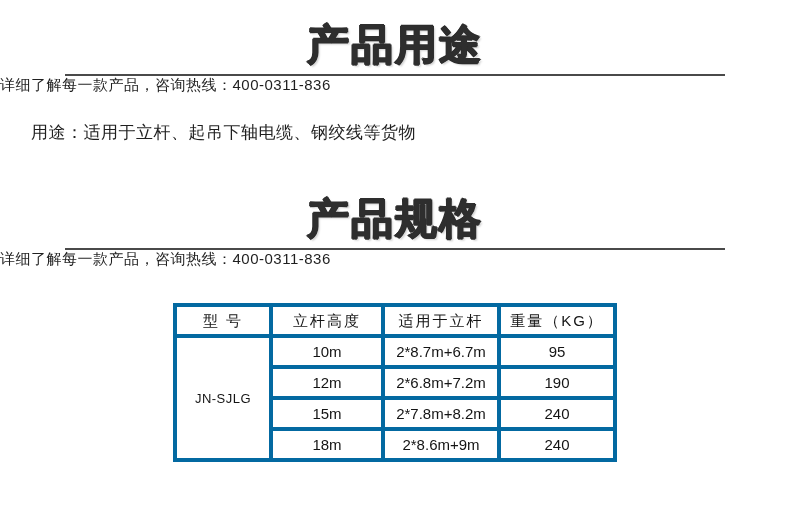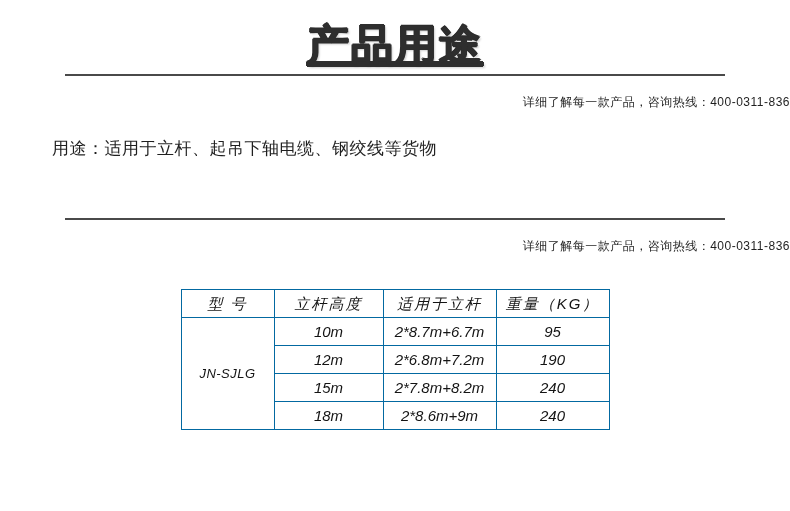--- a/index.html
+++ b/index.html
@@ -33,68 +33,65 @@
     color: #2e2e2e;
     
     text-shadow:
       1px 0 0 #2e2e2e,
       -1px 0 0 #2e2e2e,
       0 1px 0 #2e2e2e,
       0 -1px 0 #2e2e2e,
       2px 2px 2px rgba(0,0,0,0.18);
     display: inline-block;
     position: relative;
-    text-decoration: underline;
   }
   .title-rule {
     width: 660px;
     height: 2px;
     background: #4a4a4a;
     margin: 6px auto 0 auto;
   }
   .subtitle {
-    font-size: 12px;
+    font-size: 15px;
     color: #1f1f1f;
-    text-align: right;
-    margin-top: 18px;
+    text-align: left;
     letter-spacing: 0.5px;
   }
 
   
   .usage-line {
     font-size: 17px;
     color: #1f1f1f;
     margin-top: 26px;
-    padding-left: 52px;
+    padding-left: 31px;
     letter-spacing: 0.5px;
   }
 
   
   .block-1 { padding-top: 22px; }
   .block-2 { padding-top: 52px; }
 
   
   .table-wrap {
     margin-top: 34px;
     display: flex;
     justify-content: center;
   }
   table.spec {
     border-collapse: collapse;
     font-size: 15px;
     color: #141414;
   }
   table.spec td, table.spec th {
-    border: 1px solid #0369a1;
+    border: 4px solid #0369a1;
     text-align: center;
     font-weight: normal;
     padding: 0;
     height: 27px;
     line-height: 27px;
-    font-style: italic;
   }
   table.spec th {
     font-weight: normal;
     letter-spacing: 2px;
   }
   .c-model { width: 92px; }
   .c-h     { width: 108px; }
   .c-len   { width: 112px; }
   .c-w     { width: 112px; }
   .model-cell {
@@ -111,20 +108,21 @@
     <div class="section-head">
       <div class="section-title">产品用途</div>
       <div class="title-rule"></div>
     </div>
     <div class="subtitle">详细了解每一款产品，咨询热线：400-0311-836</div>
     <div class="usage-line">用途：适用于立杆、起吊下轴电缆、钢绞线等货物</div>
   </div>
 
   <div class="block-2">
     <div class="section-head">
+      <div class="section-title">产品规格</div>
       <div class="title-rule"></div>
     </div>
     <div class="subtitle">详细了解每一款产品，咨询热线：400-0311-836</div>
 
     <div class="table-wrap">
       <table class="spec">
         <thead>
           <tr>
             <th class="c-model">型 号</th>
             <th class="c-h">立杆高度</th>

